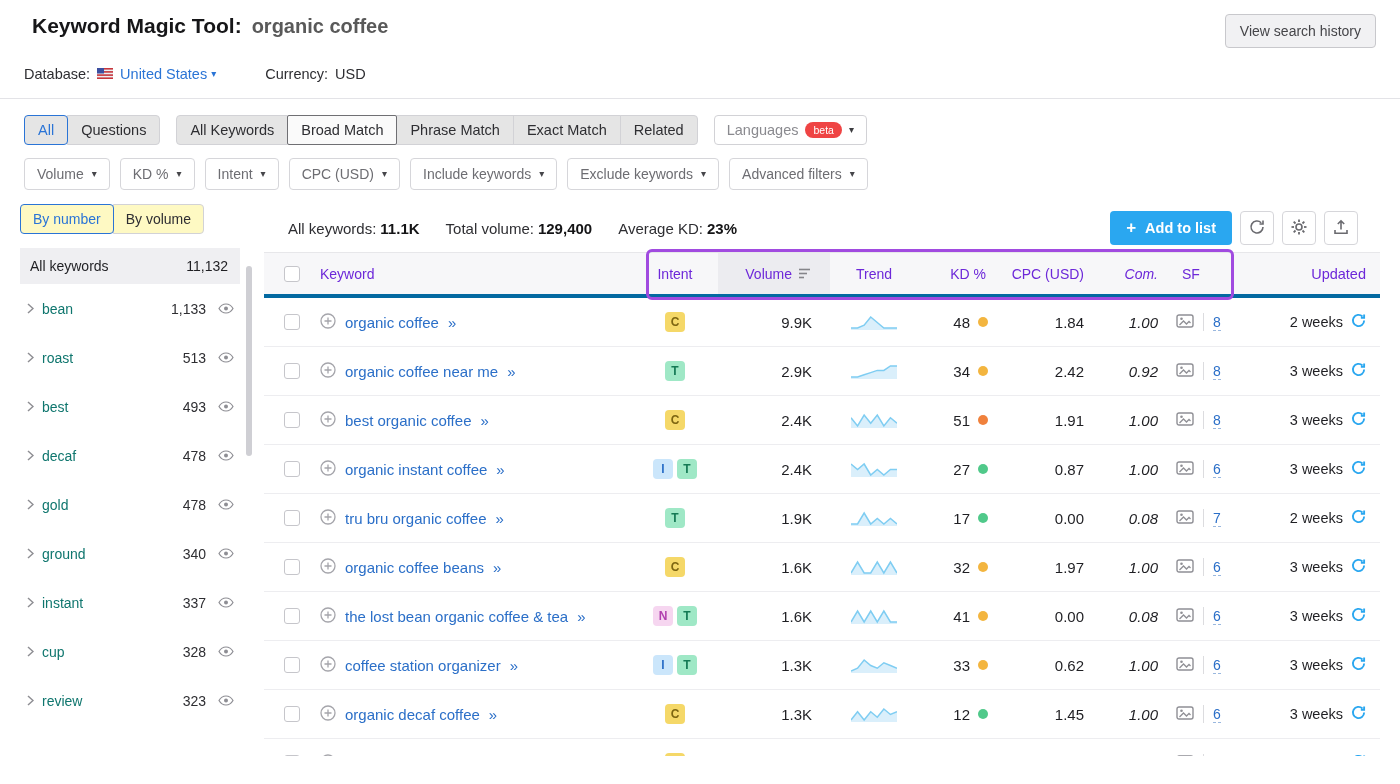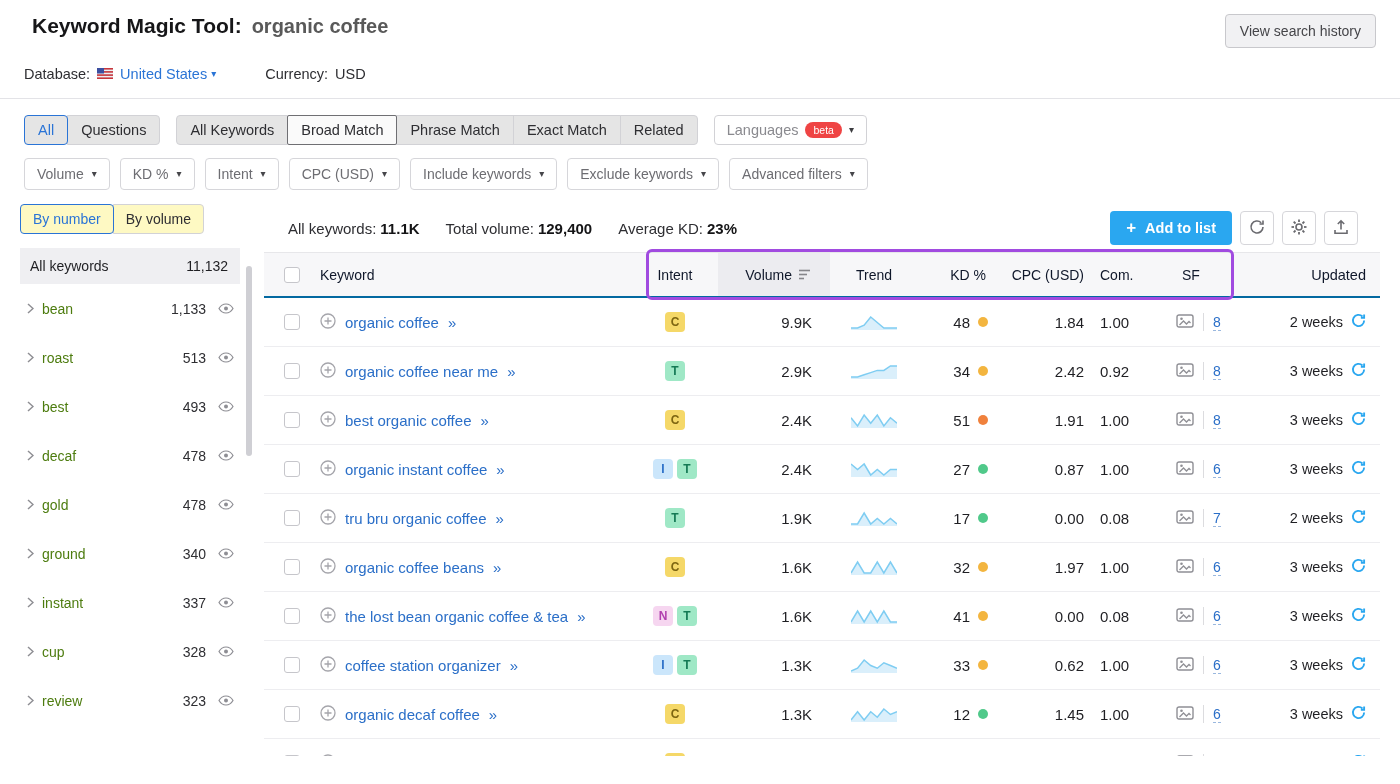--- a/index.html
+++ b/index.html
@@ -45,61 +45,61 @@
   .toggle-btn { border:1px solid #d2d2d6; background:#fef9c3; padding:6px 12px; font-size:14px;
     color:#2e2e32; margin-left:-1px; cursor:pointer; position:relative; }
   .toggle-btn:first-child { margin-left:0; border-radius:4px 0 0 4px; }
   .toggle-btn:last-child { border-radius:0 4px 4px 0; }
   .toggle-btn.sel { color:#2a74d6; border-color:#2a74d6; z-index:2; border-radius:4px; }
   .all-row { margin-top:14px; background:#efeff2; height:36px; display:flex; align-items:center;
     justify-content:space-between; padding:0 12px 0 10px; font-size:14px; color:#1f1f23;
     width:calc(100% - 14px); cursor:pointer; }
   .group-row { height:49px; display:flex; align-items:center; width:calc(100% - 14px); cursor:pointer; }
   .chev { width:22px; padding-left:7px; display:flex; align-items:center; }
-  .g-label { flex:1; font-size:14px; color:#4d7c0f; }
+  .g-label { flex:1; font-size:14px; color:#0f766e; }
   .g-count { font-size:14px; color:#2e2e32; margin-left:auto; }
   .eye { margin:0 6px 0 12px; display:flex; align-items:center; cursor:pointer; }
   .scroll-thumb { position:absolute; right:2px; top:62px; width:6px; height:190px;
     background:#cfcfd4; border-radius:3px; cursor:pointer; }
 
   
   .main-card { flex:1; position:relative; overflow:hidden; }
   .toolbar { height:48px; display:flex; align-items:center; justify-content:space-between;
     padding:0 22px 0 24px; }
   .stats { display:flex; gap:26px; font-size:15px; color:#2e2e32; }
   .stat b { color:#141416; margin-left:4px; }
   .actions { display:flex; align-items:center; gap:8px; }
   .add-btn { background:#2aa7f0; color:#fff; border:none; border-radius:4px; height:34px;
     padding:0 16px; font-size:14.5px; font-weight:bold; display:flex; align-items:center; gap:9px; cursor:pointer; }
   .add-btn .plus { font-size:17px; font-weight:bold; }
   .icon-btn { width:34px; height:34px; border:1px solid #d6d6da; border-radius:4px; background:#fff;
     display:flex; align-items:center; justify-content:center; cursor:pointer; }
 
   .tr { display:grid; grid-template-columns:56px 312px 86px 112px 88px 82px 100px 68px 92px 1fr;
     align-items:center; }
-  .thead { height:46px; background:#f7f7f9; border-top:1px solid #e7e7ea; border-bottom:2px solid #0369a1;
-    font-size:14px; color:#0f172a; }
+  .thead { height:46px; background:#f7f7f9; border-top:1px solid #e7e7ea; border-bottom:4px solid #0369a1;
+    font-size:14px; color:#6d28d9; }
   .row { height:49px; border-bottom:1px solid #ededf0; font-size:15px; color:#1f1f23; background:#fff; }
   .c-check { display:flex; justify-content:center; }
   .checkbox { width:16px; height:16px; border:1px solid #c6c6cb; border-radius:3px; background:#fff;
     display:inline-block; cursor:pointer; }
   .c-kw { display:flex; align-items:center; gap:9px; padding-right:8px; overflow:hidden; white-space:nowrap; }
   .kw-link { color:#2b6fc8; text-decoration:none; cursor:pointer; }
   .chev2 { color:#2b6fc8; font-size:15px; cursor:pointer; }
   .c-intent { display:flex; justify-content:center; gap:4px; }
   .badge { width:20px; height:20px; border-radius:4px; font-size:12px; font-weight:bold;
     display:inline-flex; align-items:center; justify-content:center; }
   .c-vol { text-align:right; padding-right:18px; }
   .thead .c-vol { background:#ececf0; height:100%; display:flex; align-items:center;
     justify-content:flex-end; gap:7px; }
   .c-trend { display:flex; justify-content:center; }
   .c-kd { display:flex; align-items:center; justify-content:flex-end; gap:8px; padding-right:12px; }
   .dot { width:10px; height:10px; border-radius:50%; display:inline-block; }
   .c-cpc { text-align:right; padding-right:16px; }
-  .c-com { text-align:left; padding-right:10px; }
+  .c-com { text-align:right; padding-right:10px;font-style:italic; }
   .c-sf { display:flex; align-items:center; gap:9px; padding-left:8px; }
   .thead .c-sf { padding-left:14px; }
   .vline { width:1px; height:18px; background:#dcdcdf; }
   .sf-link { color:#2b6fc8; font-size:14px; border-bottom:1px dashed #9ab8df; text-decoration:none; cursor:pointer; }
   .c-upd { display:flex; align-items:center; justify-content:flex-end; gap:8px; padding-right:14px; font-size:14.5px; }
   .th-right { text-align:right; padding-right:16px; }
   .th-right-kd { text-align:right; padding-right:14px; }
   .th-center { text-align:center; }
   .hl-box { position:absolute; left:382px; top:45px; width:588px; height:51px;
     border:3px solid #a14be0; border-radius:6px; pointer-events:none; z-index:6; }

